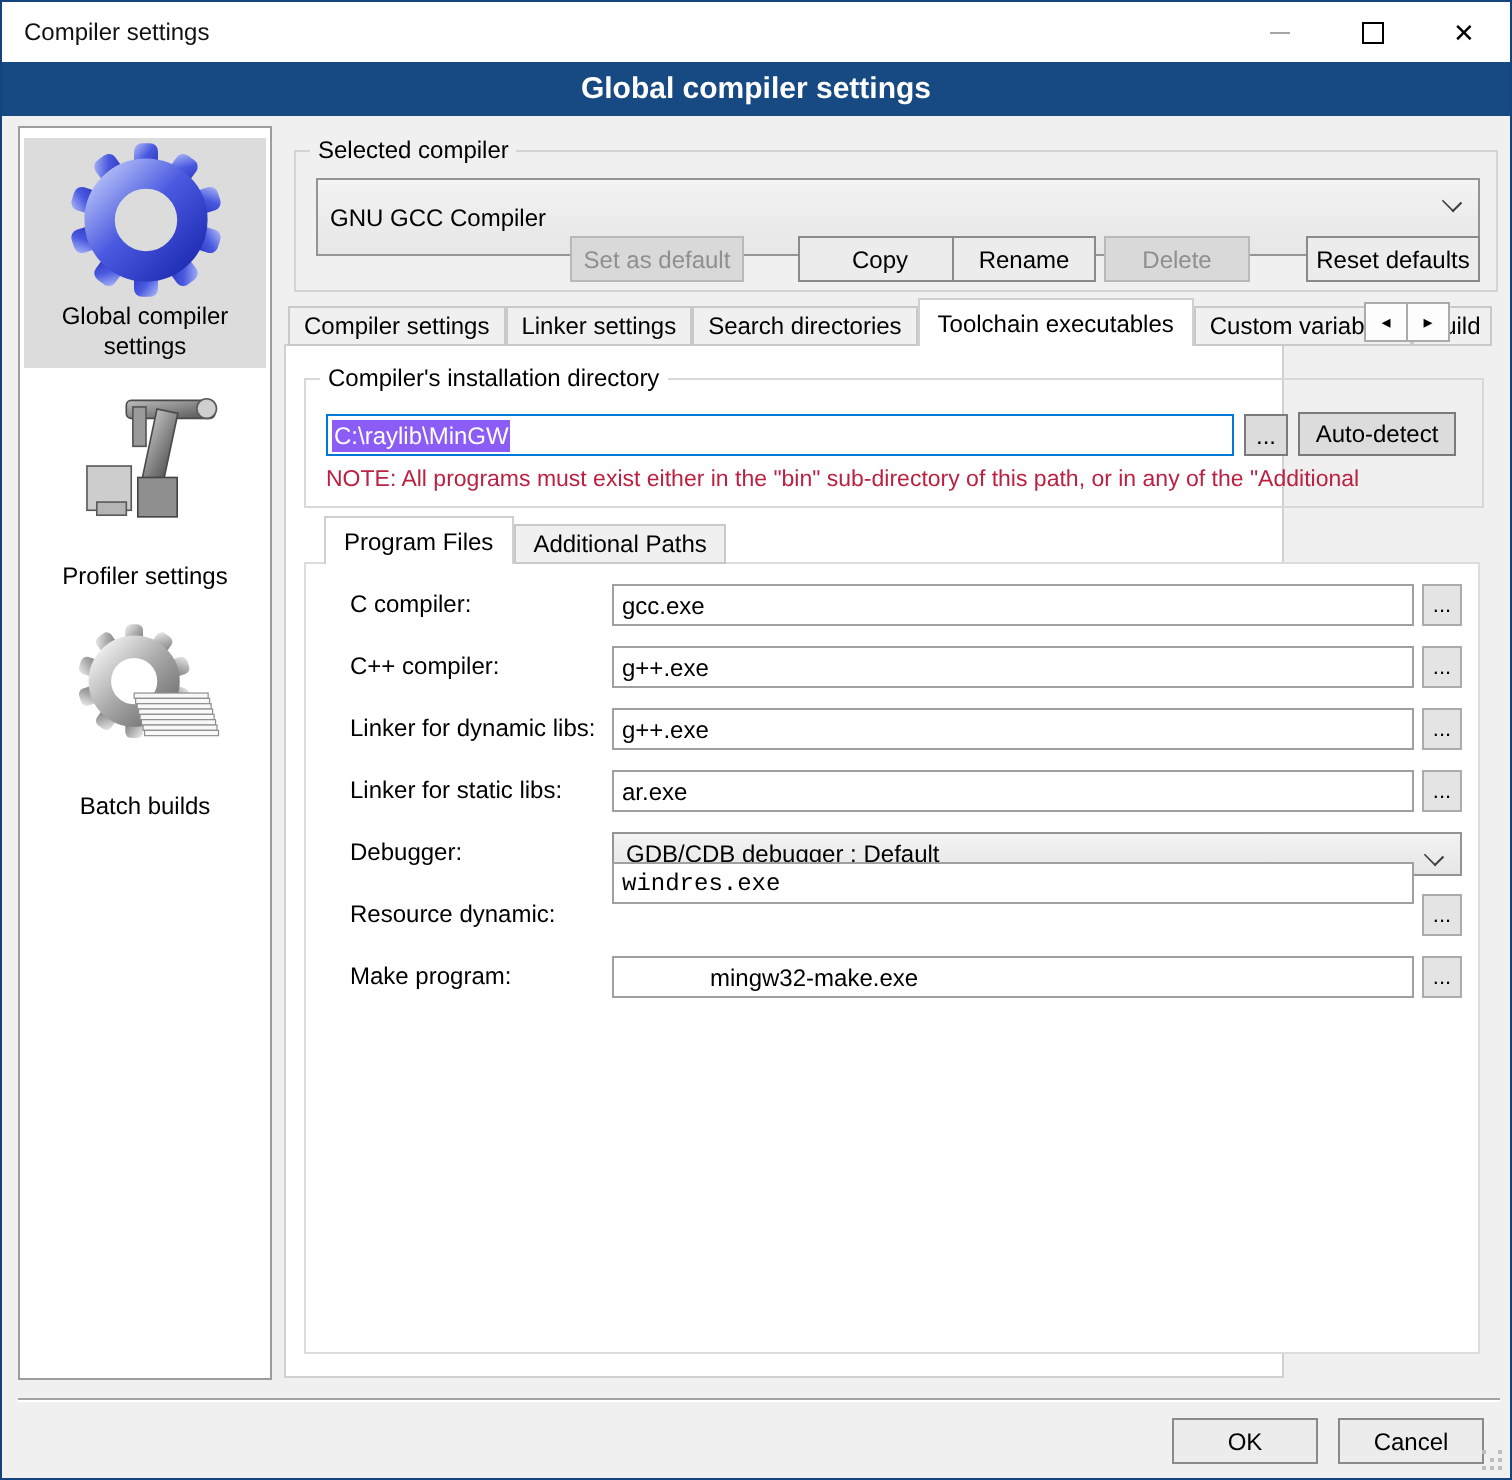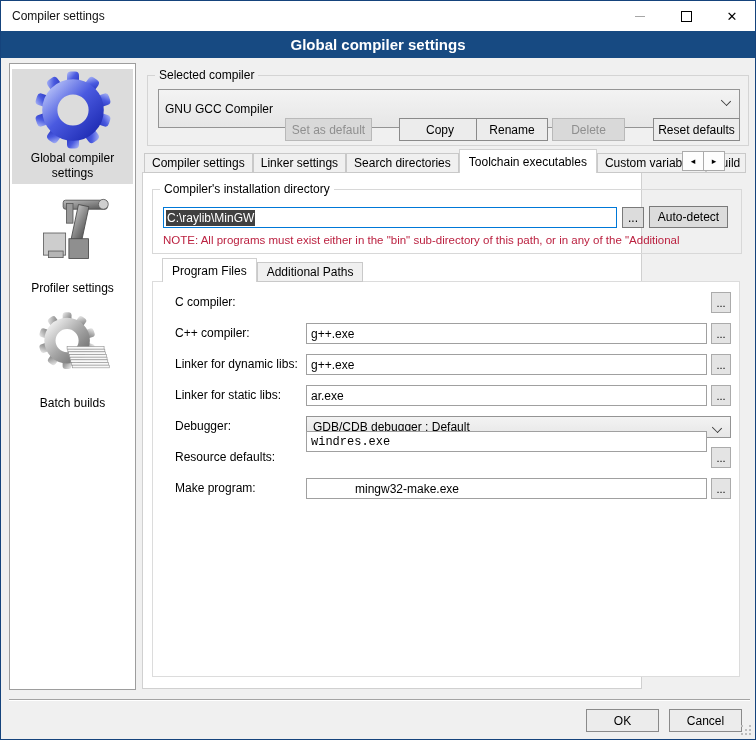--- a/index.html
+++ b/index.html
@@ -52,21 +52,21 @@
   .tab-scrollers{position:absolute;left:682px;top:150px;display:flex;z-index:4;}
   .scrollbtn{width:22px;height:20px;background:#fdfdfd;border:1px solid #ababab;box-sizing:border-box;
     display:flex;align-items:center;justify-content:center;font-size:9px;color:#000;margin-left:-1px;}
   
   .tabpage{position:absolute;left:141px;top:171px;width:500px;height:517px;background:#fff;
     border:1px solid #d0d0d0;box-sizing:border-box;z-index:1;}
   .gb-dir{left:9px;top:16px;width:590px;height:65px;border-color:#d8d8d8;}
   .gb-dir .legend{background:#fff;}
   .dirbox{position:absolute;left:10px;top:17px;width:454px;height:21px;background:#fff;
     border:1px solid #0078d7;box-sizing:border-box;display:flex;align-items:center;padding-left:2px;}
-  .dirbox .sel{background:#404040;color:#fff;padding:0 1px;line-height:16px;}
+  .dirbox .sel{background:#8b5cf6;color:#fff;padding:0 1px;line-height:16px;}
   .btn-browse-dir{left:469px;top:17px;width:22px;height:21px;background:#dcdcdc;border-color:#7a7a7a;}
   .btn-autodetect{left:496px;top:16px;width:79px;height:22px;background:#dcdcdc;border-color:#7a7a7a;}
   .note{position:absolute;left:10px;top:44px;right:2px;color:#bb2140;font-size:11.5px;
     white-space:nowrap;overflow:hidden;}
   
   .subtabs{position:absolute;left:19px;top:87px;height:22px;display:flex;align-items:flex-end;z-index:2;}
   .subtab{height:20px;background:#f0f0f0;border:1px solid #c9c9c9;box-sizing:border-box;
     display:flex;align-items:center;padding:0 9px;white-space:nowrap;}
   .subtab.active{height:24px;background:#fff;border:1px solid #d0d0d0;border-bottom:none;z-index:3;}
   .innerpanel{position:absolute;left:9px;top:108px;width:588px;height:396px;background:#fff;
@@ -229,41 +229,42 @@
     </div>
 
     <div class="subtabs">
       <div class="subtab active">Program Files</div>
       <div class="subtab">Additional Paths</div>
     </div>
 
     <div class="innerpanel">
 
       <div class="frow-label" style="top:13px;">C compiler:</div>
+      <input class="frow-input" style="top: 10px;" value="gcc.exe">
       <button class="btn btn-browse" style="top:10px;">...</button>
 
       <div class="frow-label" style="top:44px;">C++ compiler:</div>
       <input class="frow-input" style="top: 41px;" value="g++.exe">
       <button class="btn btn-browse" style="top:41px;">...</button>
 
       <div class="frow-label" style="top:75px;">Linker for dynamic libs:</div>
       <input class="frow-input" style="top: 72px;" value="g++.exe">
       <button class="btn btn-browse" style="top:72px;">...</button>
 
       <div class="frow-label" style="top:106px;">Linker for static libs:</div>
       <input class="frow-input" style="top: 103px;" value="ar.exe">
       <button class="btn btn-browse" style="top:103px;">...</button>
 
       <div class="frow-label" style="top:137px;">Debugger:</div>
       <div class="combo combo-debugger" style="top:134px;">
         <span>GDB/CDB debugger : Default</span>
         <span class="chev"></span>
       </div>
 
-      <div class="frow-label" style="top:168px;">Resource defaults:</div>
+      <div class="frow-label" style="top:168px;">Resource dynamic:</div>
       <input class="frow-input" style="top: 149px; font-family: Liberation Mono, monospace;" value="windres.exe">
       <button class="btn btn-browse" style="top:165px;">...</button>
 
       <div class="frow-label" style="top:199px;">Make program:</div>
       <input class="frow-input" style="top: 196px; padding-left: 48px;" value="mingw32-make.exe">
       <button class="btn btn-browse" style="top:196px;">...</button>
 
     </div>
   </div>
 

